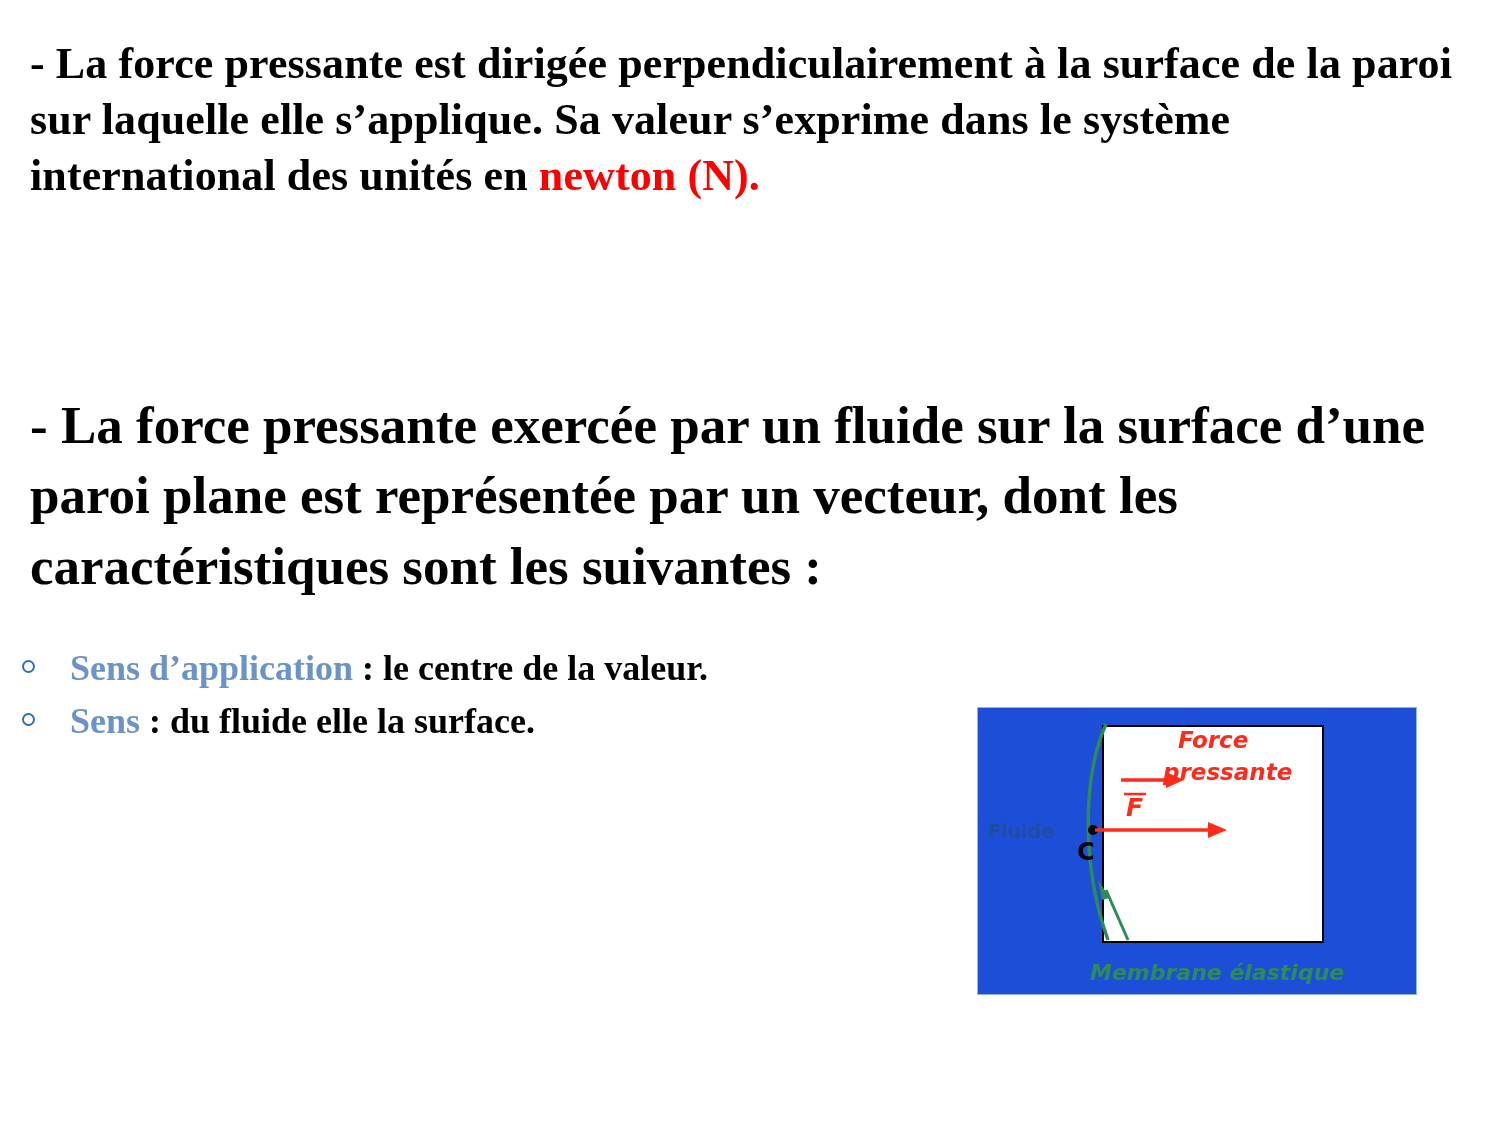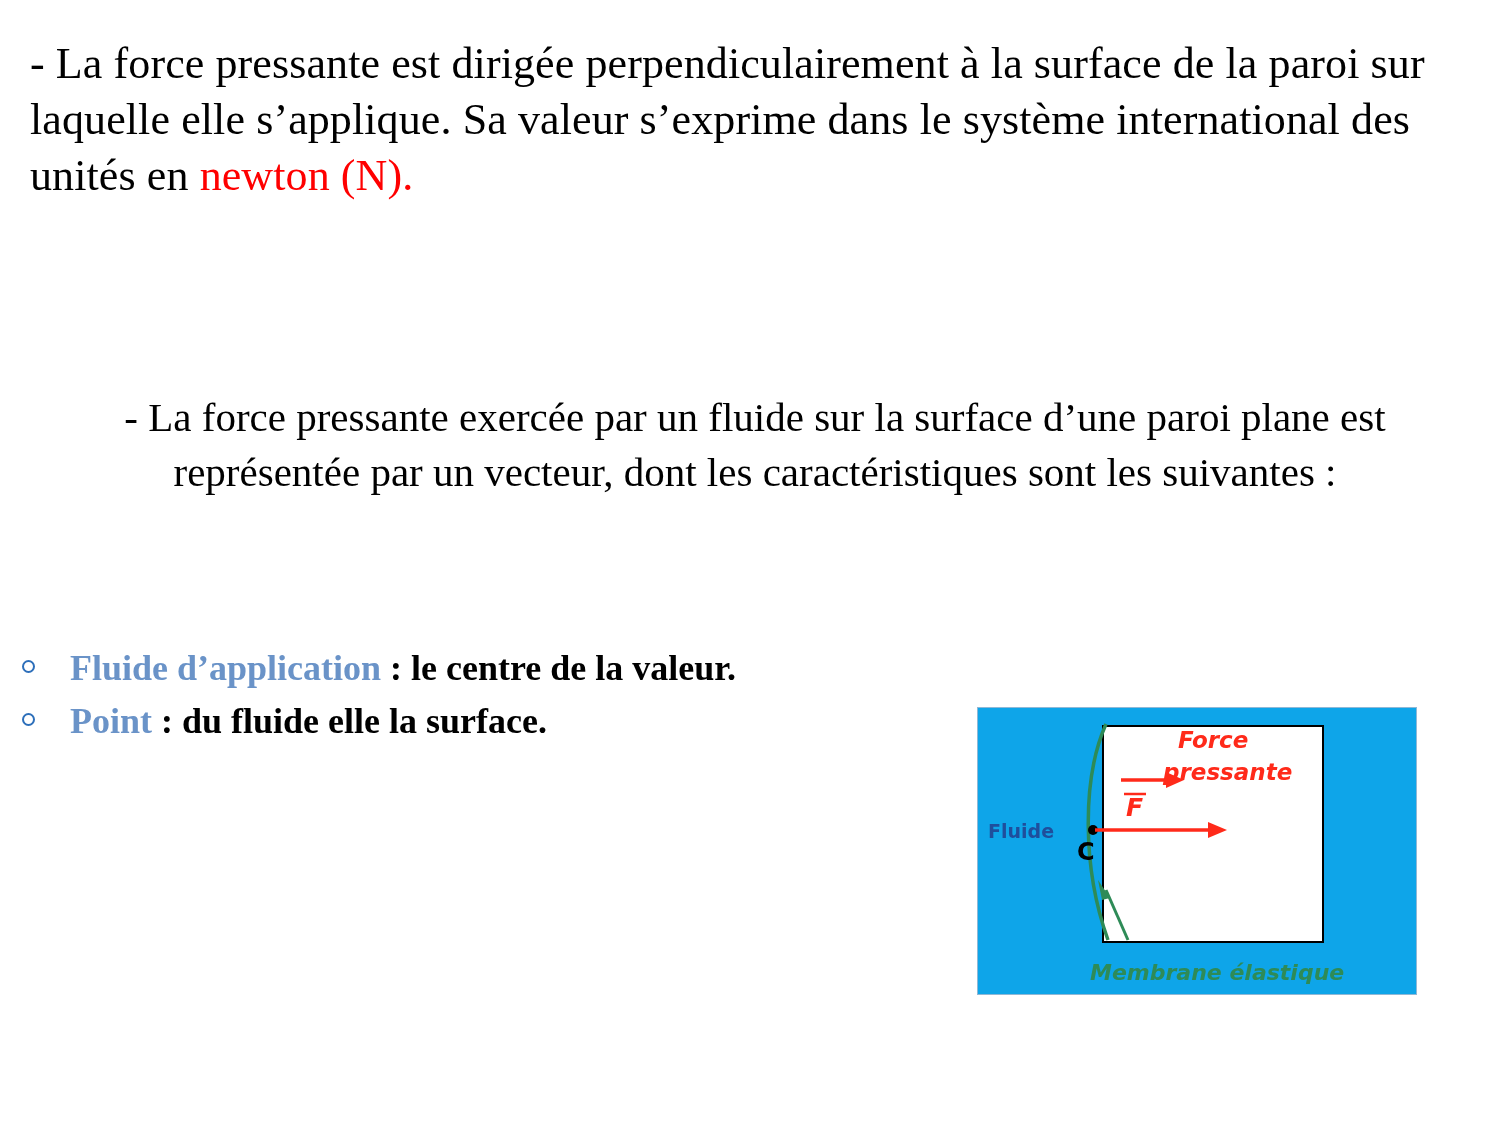--- a/index.html
+++ b/index.html
@@ -14,41 +14,40 @@
     overflow: hidden;
   }
   .slide {
     position: relative;
     width: 1500px;
     height: 1125px;
     box-sizing: border-box;
   }
   .para {
     position: absolute;
-    font-weight: normal;
+    font-weight: bold;
     color: #000000;
     line-height: 1.27;
   }
   #para1 {
     left: 30px;
     top: 36px;
     width: 1450px;
     font-size: 44px;
     letter-spacing: 0.1px;
   }
   .highlight-red {
     color: #ff0000;
   }
   #para2 {
     left: 30px;
     top: 390px;
     width: 1450px;
-    font-size: 41px;
+    font-size: 53px;
     line-height: 1.33;
-    text-align: center;
   }
   .bullets {
     position: absolute;
     left: 10px;
     top: 645px;
     width: 960px;
     margin: 0;
     padding: 0;
     list-style: none;
   }
@@ -73,21 +72,21 @@
   }
   .term {
     color: #6a93c8;
   }
   .figure {
     position: absolute;
     left: 977px;
     top: 707px;
     width: 440px;
     height: 288px;
-    background: #0ea5e9;
+    background: #1d4ed8;
     border: 1px solid #8fb8d6;
     box-sizing: border-box;
   }
   .figure svg {
     display: block;
   }
   .fig-label {
     font-family: "DejaVu Sans", sans-serif;
   }
 </style>
@@ -98,25 +97,25 @@
 
   <div class="para" id="para1">
     <span>- La force pressante est dirigée perpendiculairement à la surface de la paroi sur laquelle elle s’applique. Sa valeur s’exprime  dans le système international des unités en </span><span class="highlight-red">newton (N).</span>
   </div>
 
   <div class="para" id="para2">- La force pressante exercée par un fluide sur la surface d’une paroi plane est représentée par un vecteur, dont les caractéristiques sont les suivantes :</div>
 
   <ul class="bullets">
     <li>
       <span class="dot"></span>
-      <span class="term">Fluide d’application</span><span> : le centre de la valeur.</span>
+      <span class="term">Sens d’application</span><span> : le centre de la valeur.</span>
     </li>
     <li>
       <span class="dot"></span>
-      <span class="term">Point</span><span> : du fluide elle la surface.</span>
+      <span class="term">Sens</span><span> : du fluide elle la surface.</span>
     </li>
   </ul>
 
   <div class="figure">
     <svg width="438" height="286" viewBox="0 0 438 286" xmlns="http://www.w3.org/2000/svg">
 
       <rect x="125" y="18" width="220" height="216" fill="#ffffff" stroke="#000000" stroke-width="2"></rect>
 
       <path d="M 128 16 C 104 70, 104 160, 130 232" fill="none" stroke="#2e8b57" stroke-width="3.5"></path>
 

